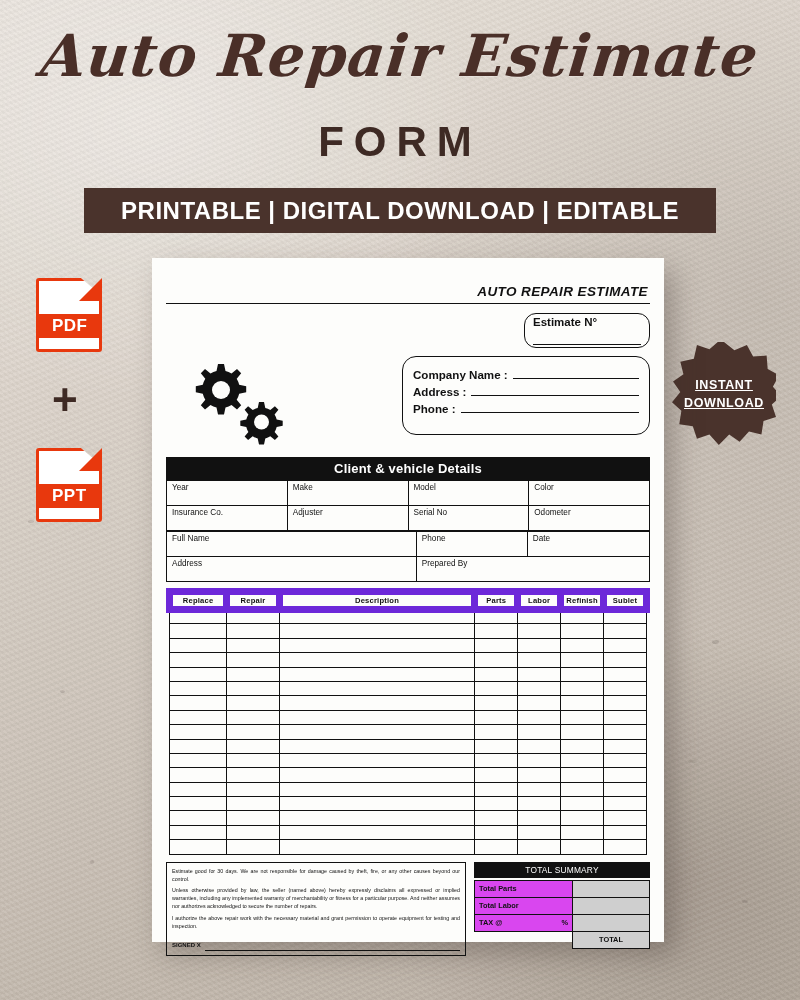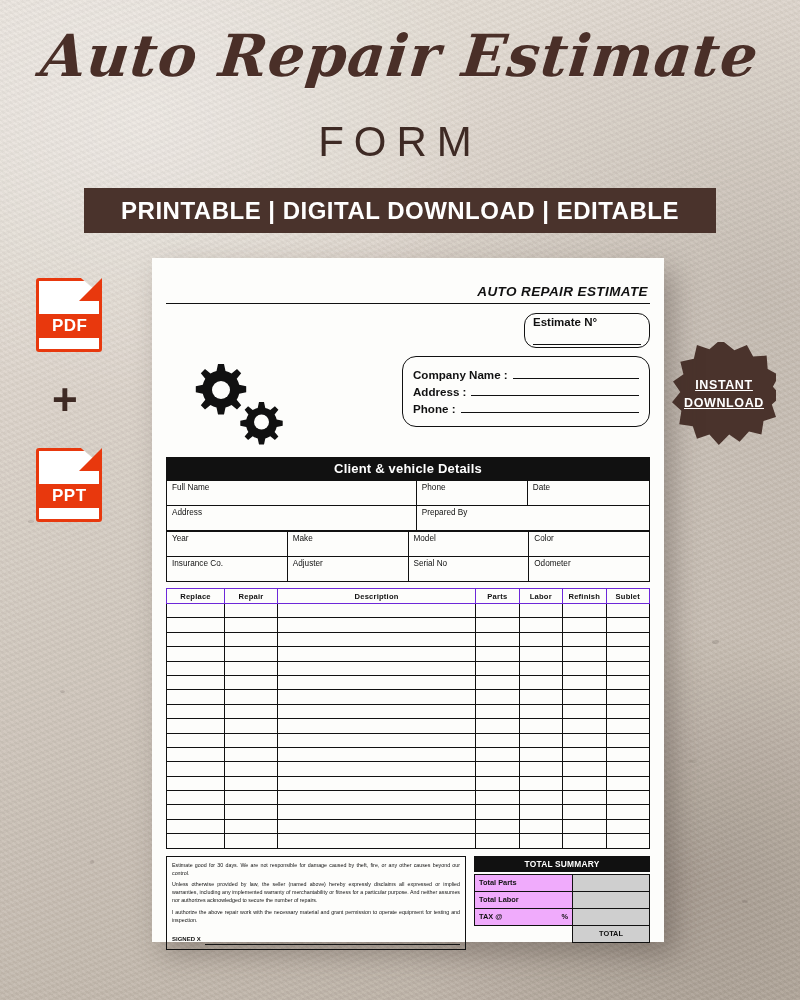--- a/index.html
+++ b/index.html
@@ -31,21 +31,21 @@
   .title-script{
     position:absolute; top:22px; left:0; width:800px; text-align:center;
     font-family:"DejaVu Serif", serif;
     font-style:italic; font-weight:bold;
     font-size:58px; letter-spacing:1px; color:#4a2f28;
     transform:skewX(-6deg);
     text-shadow:0 1px 0 rgba(255,255,255,.25);
   }
   .title-form{
     position:absolute; top:118px; left:0; width:800px; text-align:center;
-    font-size:42px; font-weight:normal; letter-spacing:10px; color:#3e2a24;
+    font-size:42px; font-weight:bold; letter-spacing:10px; color:#3e2a24;
   }
   .banner{
     position:absolute; top:188px; left:84px; width:632px; height:45px;
     background:#4a332c; color:#fff;
     display:flex; align-items:center; justify-content:center;
     font-size:24px; font-weight:bold; letter-spacing:.5px;
   }
 
   
   .file-badge{ position:absolute; width:66px; height:74px; }
@@ -107,67 +107,67 @@
     border:1.4px solid #111; border-radius:12px;
     padding:2px 8px; display:flex; align-items:baseline; gap:6px;
     font-size:11.5px; font-weight:bold; color:#111;flex-direction:column;
   }
   .est-no .line{ width:108px; border-bottom:1px solid #111; height:11px; }
 
   .head-row{ display:flex; margin-top:8px; align-items:flex-start; }
   .gears{ width:160px; height:92px; position:relative; }
   .company-box{
     margin-left:auto; width:248px; border:1.6px solid #111; border-radius:14px;
-    padding:7px 10px 8px 10px;
+    padding:7px 10px 16px 10px;
   }
   .company-box .f{ display:flex; align-items:baseline; font-size:11.6px; font-weight:bold; color:#111; margin:3px 0; }
   .company-box .f .fl{ flex:1; border-bottom:1px solid #111; height:12px; margin-left:5px; }
 
   .section-bar{
     margin-top:9px; background:#111; color:#fff; text-align:center;
     font-size:13px; font-weight:bold; padding:4px 0; letter-spacing:.2px;
   }
 
   table{ border-collapse:collapse; width:100%; }
   .info-tbl td{
     border:1px solid #111; height:25px; font-size:8.2px; color:#111;
     padding:2px 0 0 5px; vertical-align:top;
   }
   .items-tbl{ margin-top:6px; }
   .items-tbl th{
-    border:1px solid #6d28d9; font-size:7.6px; font-weight:bold; color:#111;
+    border:7px solid #6d28d9; font-size:7.6px; font-weight:bold; color:#111;
     height:15px; padding:1px 0; letter-spacing:.2px;
   }
   .items-tbl td{ border:1px solid #111; height:14.4px; }
 
   .bottom{ margin-top:7px; display:flex; gap:8px; align-items:flex-start; }
   .terms{
     width:300px; border:1px solid #111; padding:4px 5px;
     font-size:5.3px; line-height:1.55; color:#111; text-align:justify;
     height:94px; position:relative;
   }
   .terms p{ margin:0 0 3px 0; }
   .terms .signed{
     position:absolute; left:5px; right:5px; bottom:4px;
     font-size:6px; font-weight:bold; display:flex; align-items:flex-end; gap:4px;
   }
   .terms .signed .sl{ flex:1; border-bottom:1px solid #111; height:8px; }
 
   .summary{ flex:1; }
   .summary .sbar{
-    background:#111; color:#fff; text-align:center; font-weight:bold;
+    background:#111; color:#fff; text-align:center; font-weight:normal;
     font-size:8.4px; padding:3px 12px; letter-spacing:.2px;
   }
   .summary table{ margin-top:2px; }
   .summary td{
     border:1px solid #111; height:17px; font-size:7.4px; font-weight:bold;
     color:#111; padding:0 4px;
   }
   .summary td.val{ background:#cfcfcf; width:44%; }
-  .summary td.lbl-plain{ background:#f0abfc; }
+  .summary td.lbl-plain{ background:#d946ef; }
   .summary td.empty{ border:none; background:transparent; }
   .tax-inner{ display:flex; justify-content:space-between; align-items:center; }
 </style>
 </head>
 <body>
 
 <div class="bg">
   <div class="bg-speck" style="left:60px;  top:690px; width:5px;  height:3px;"></div>
   <div class="bg-speck" style="left:712px; top:640px; width:7px;  height:4px;"></div>
   <div class="bg-speck" style="left:90px;  top:860px; width:4px;  height:4px;"></div>
@@ -238,46 +238,46 @@
         <span class="fl"></span>
       </div>
     </div>
   </div>
 
   <div class="section-bar">Client &amp; vehicle Details</div>
 
   <table class="info-tbl">
     <tbody>
         <tr>
-      <td style="width:45%">Full Name</td>
-      <td style="width:20%">Phone</td>
-      <td style="width:22%">Date</td>
-    </tr>
-    <tr>
-      <td>Address</td>
-      <td colspan="2">Prepared By</td>
-    </tr>
-  </tbody>
-    </table>
-  <table class="info-tbl">
-    <tbody>
-        <tr>
       <td style="width:25%">Year</td>
       <td style="width:25%">Make</td>
       <td style="width:25%">Model</td>
       <td style="width:25%">Color</td>
     </tr>
     <tr>
       <td>Insurance Co.</td>
       <td>Adjuster</td>
       <td>Serial No</td>
       <td>Odometer</td>
     </tr>
   </tbody>
     </table>
+  <table class="info-tbl">
+    <tbody>
+        <tr>
+      <td style="width:45%">Full Name</td>
+      <td style="width:20%">Phone</td>
+      <td style="width:22%">Date</td>
+    </tr>
+    <tr>
+      <td>Address</td>
+      <td colspan="2">Prepared By</td>
+    </tr>
+  </tbody>
+    </table>
 
   <table class="items-tbl">
     <thead>
       <tr>
         <th style="width:12%">Replace</th>
         <th style="width:11%">Repair</th>
         <th style="width:41%">Description</th>
         <th style="width:9%">Parts</th>
         <th style="width:9%">Labor</th>
         <th style="width:9%">Refinish</th>

